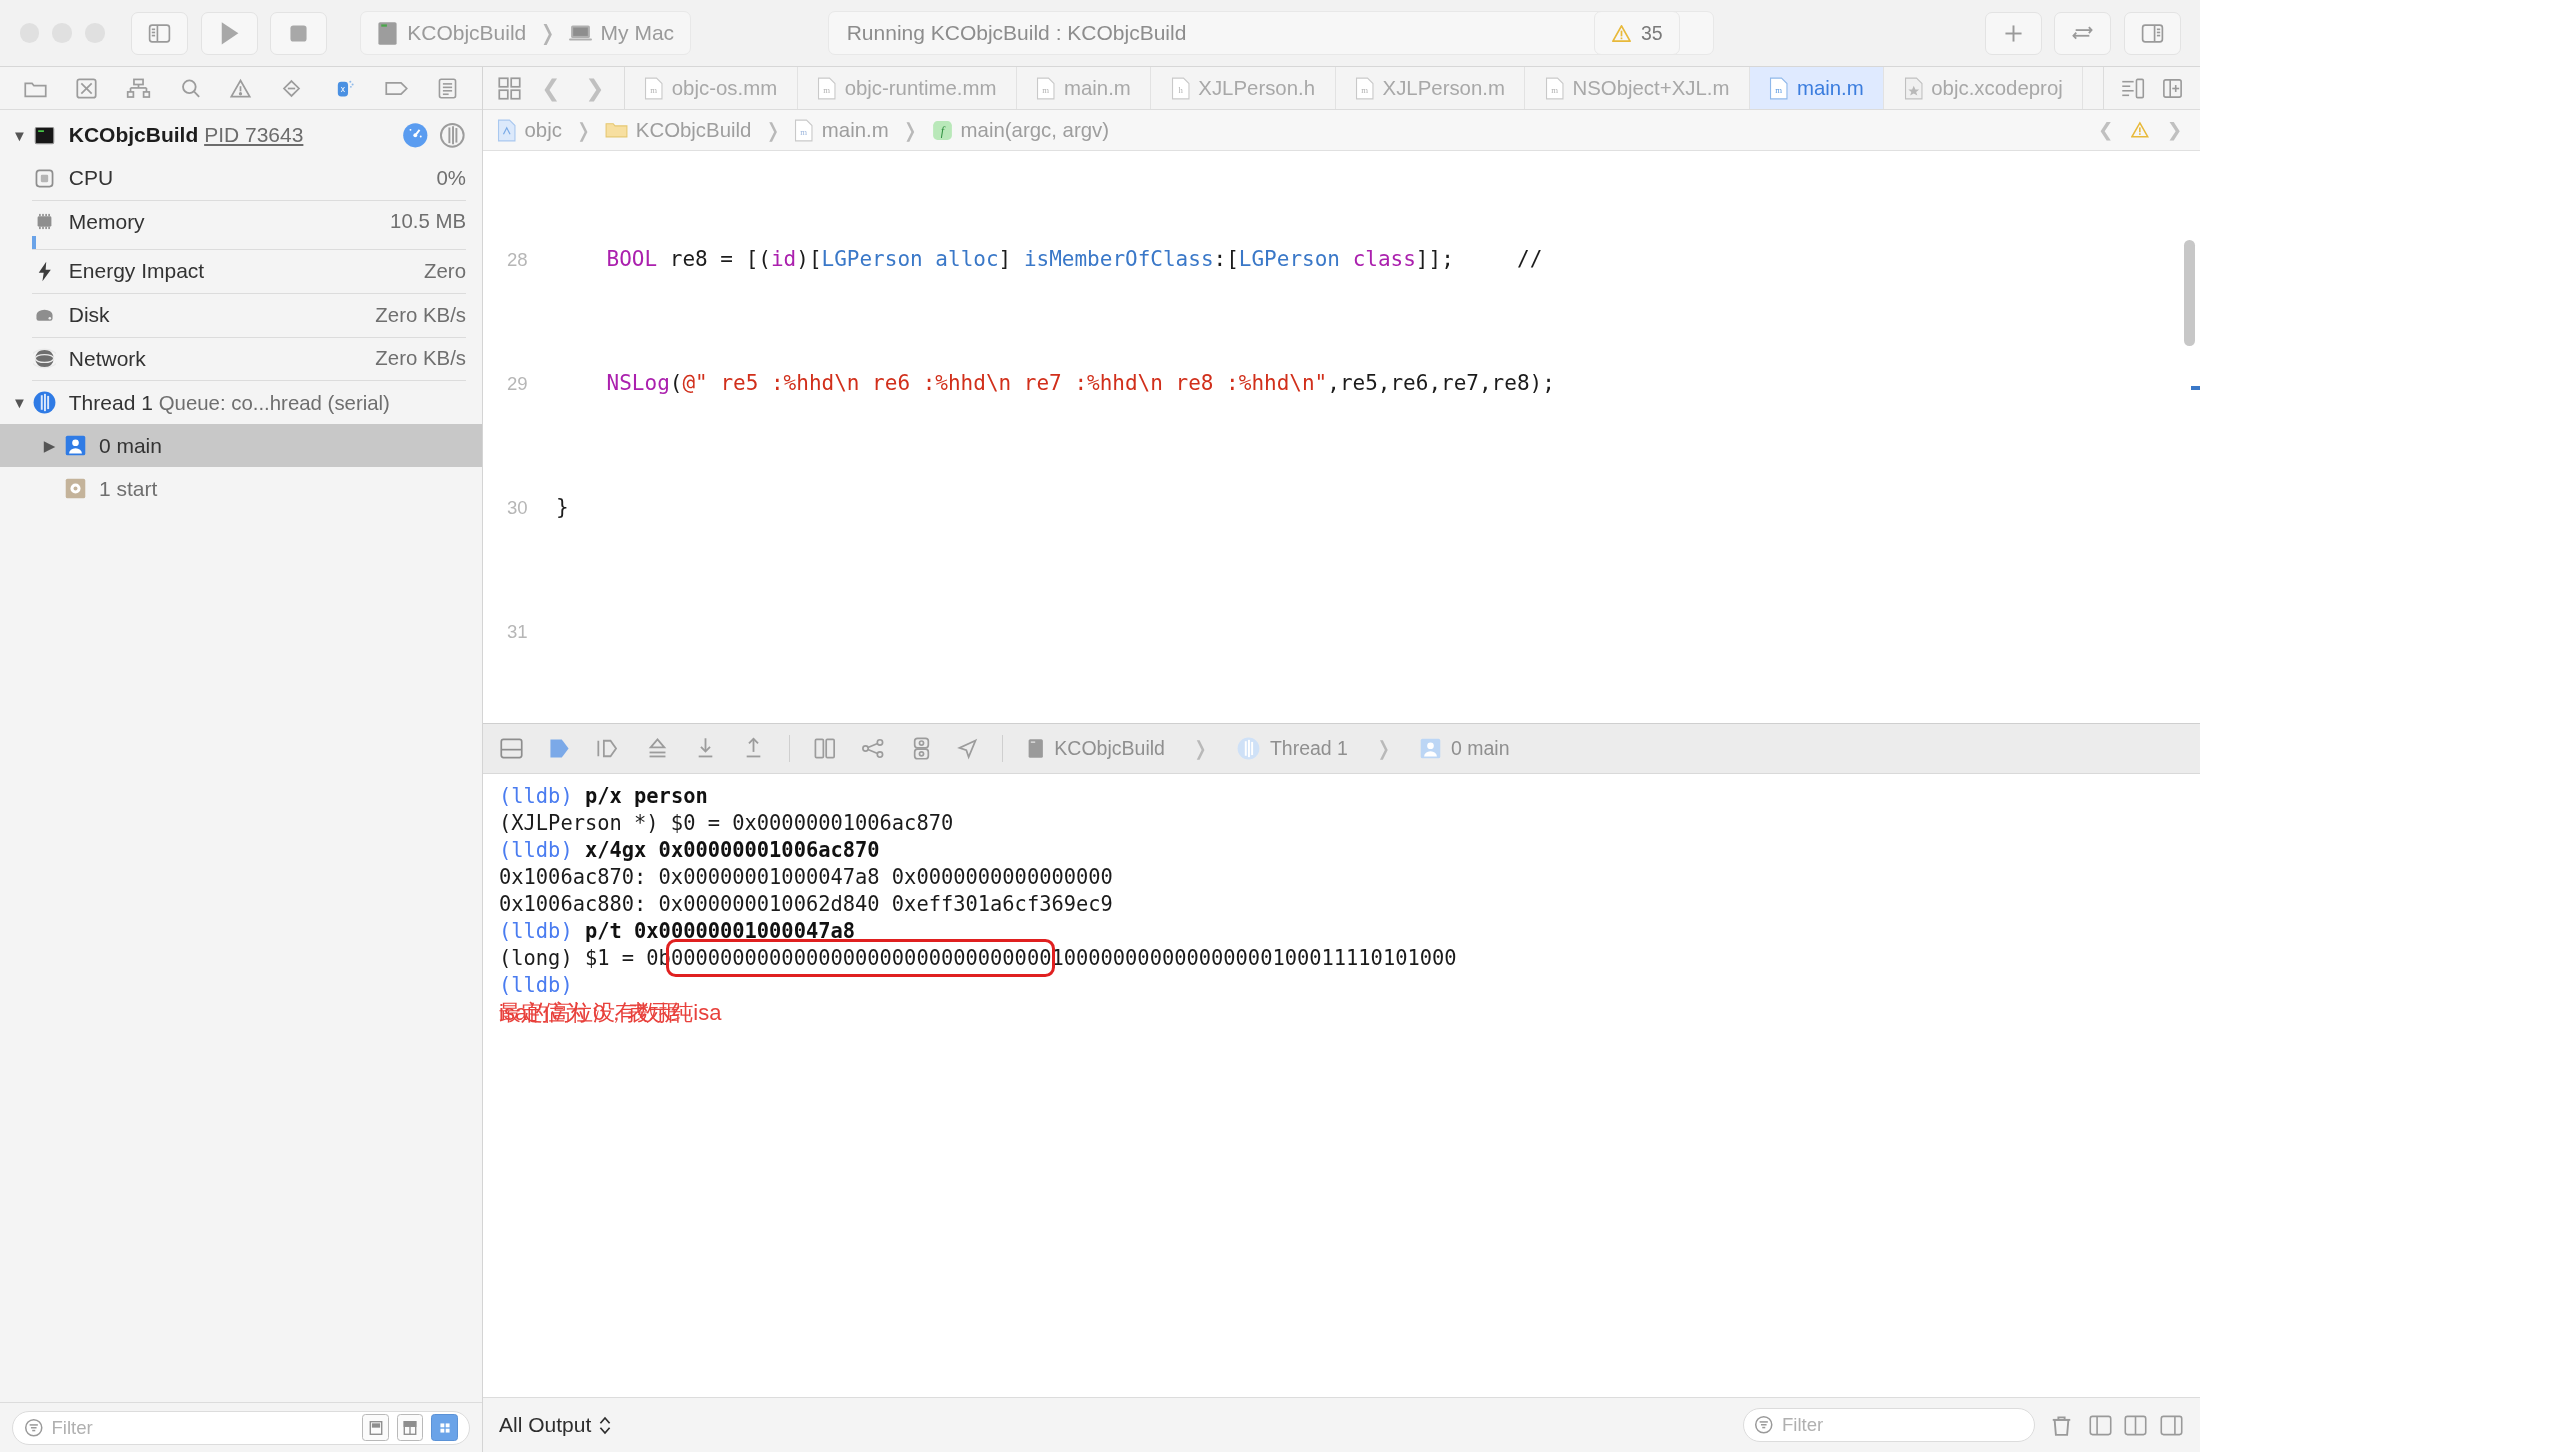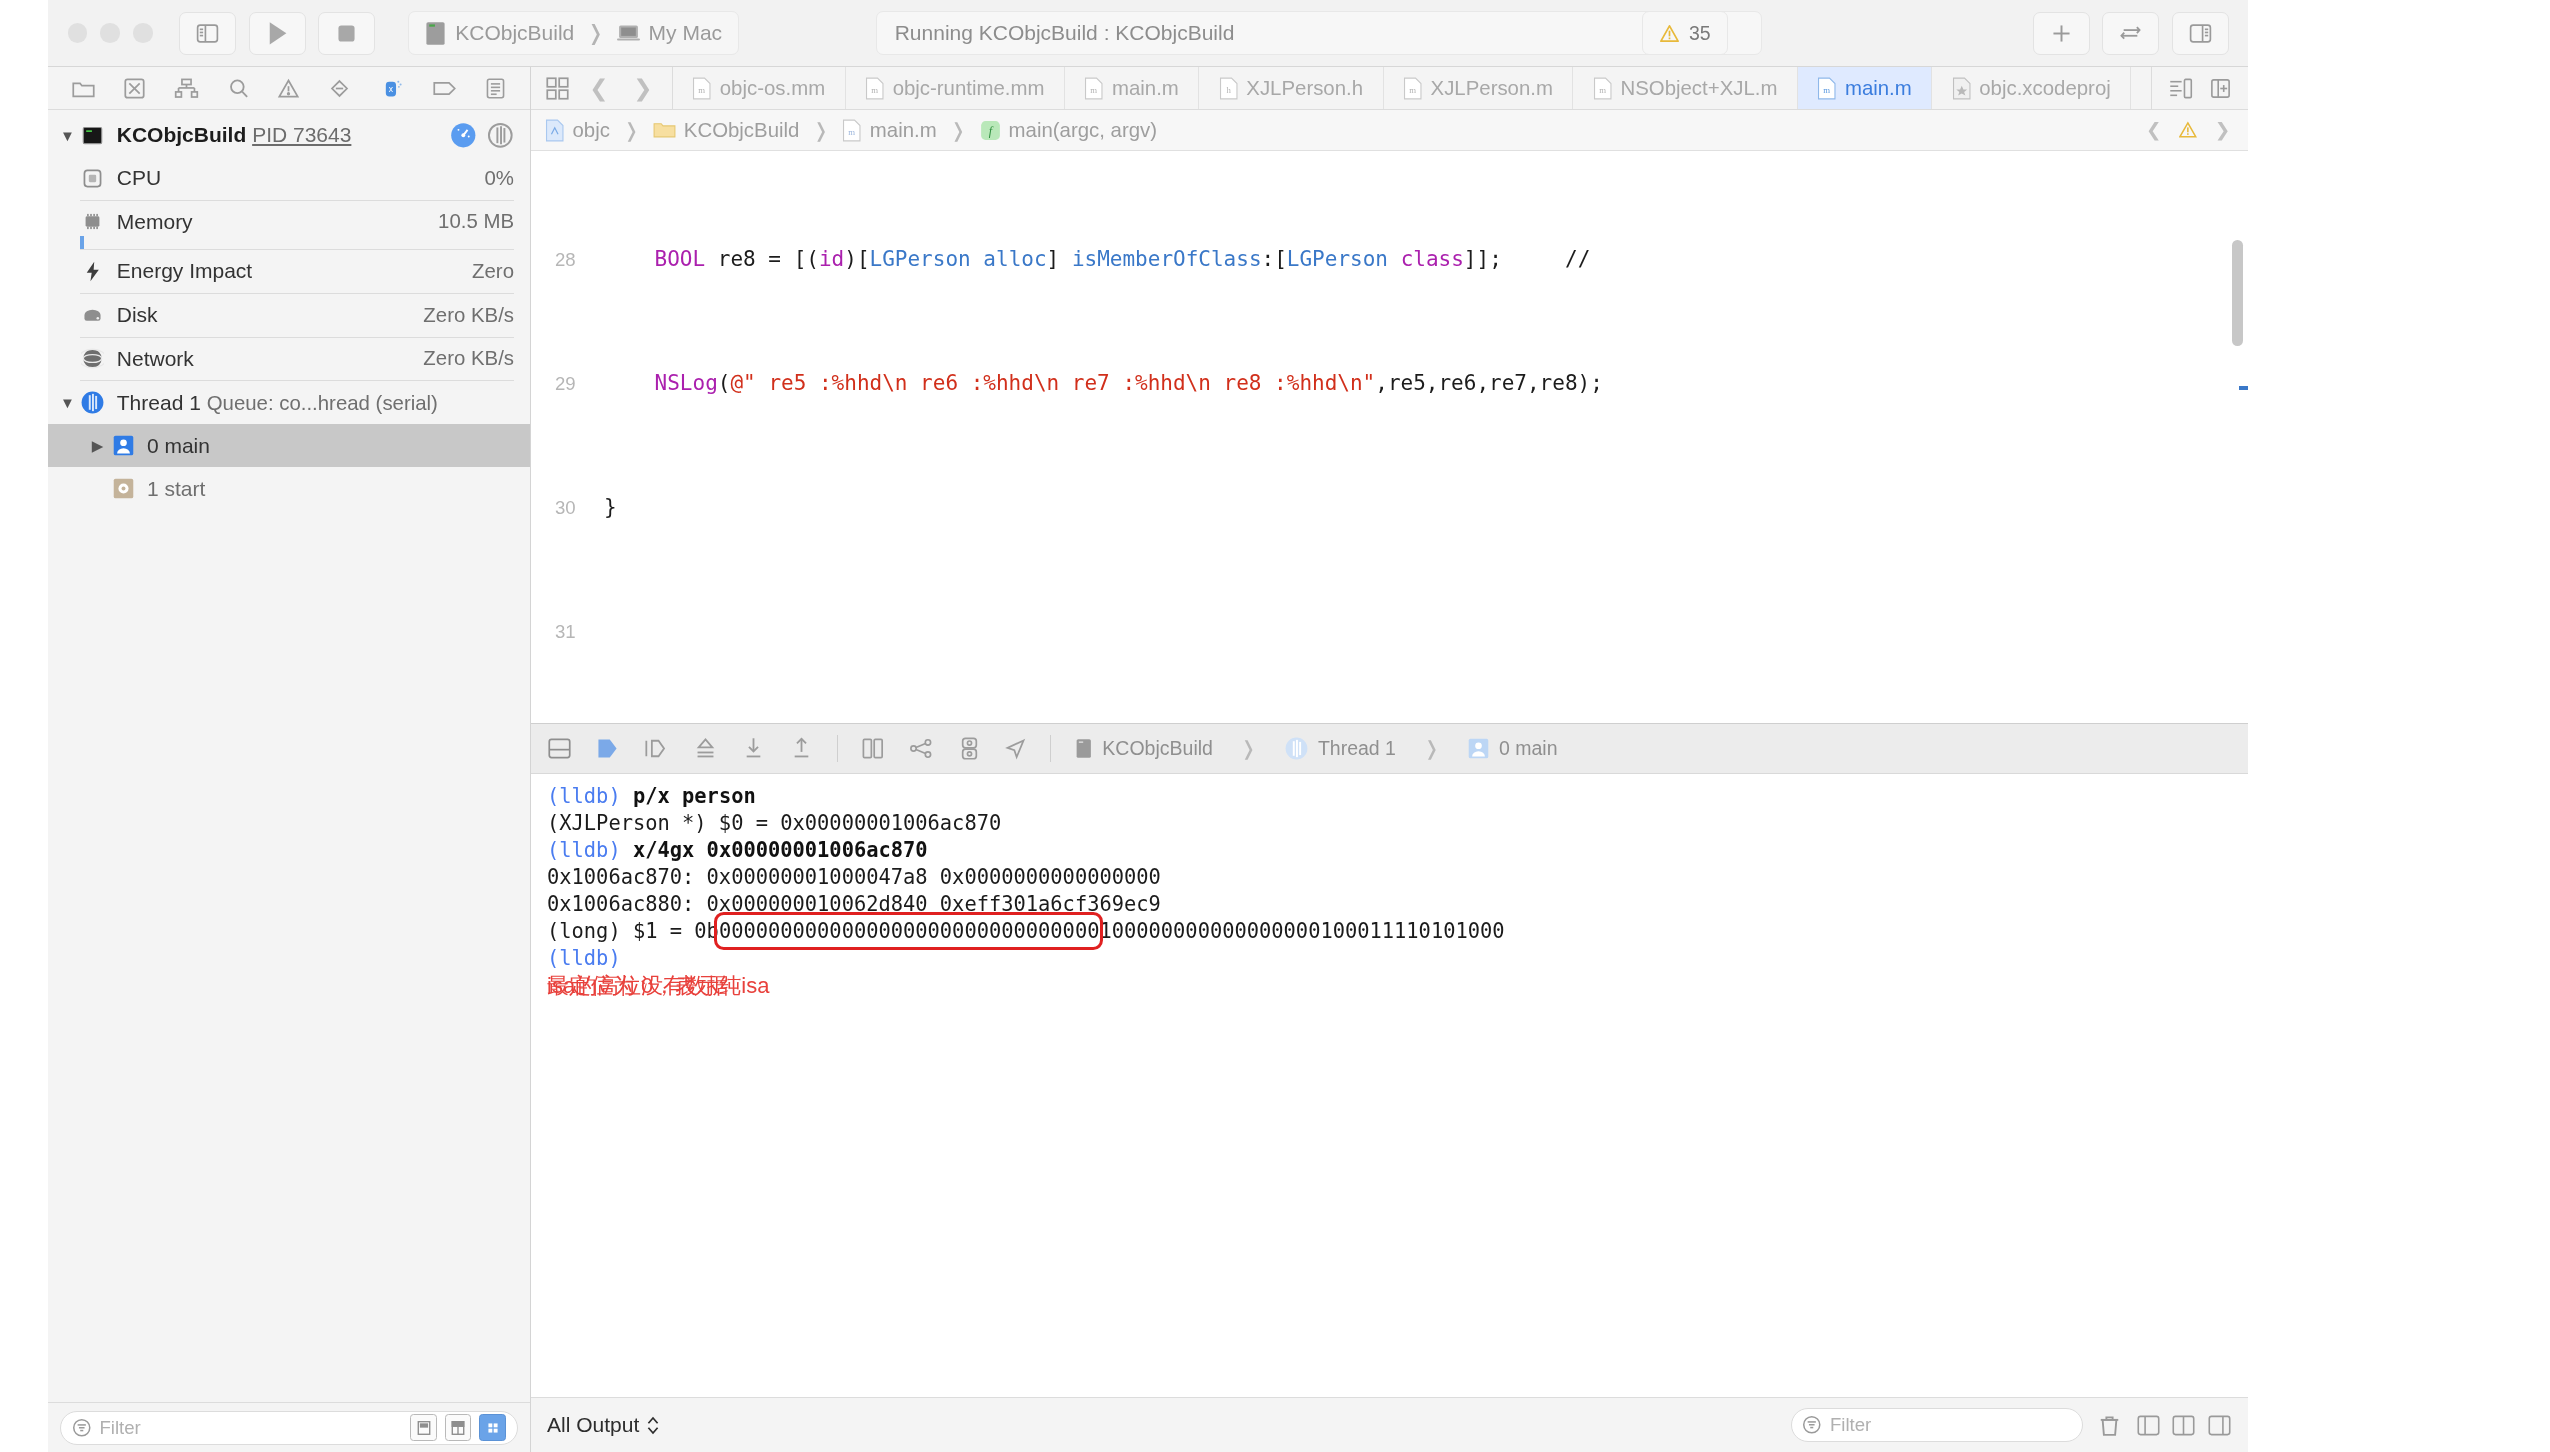--- a/index.html
+++ b/index.html
@@ -2,21 +2,21 @@
 <html style="font-size:14px"><head>
 <meta charset="utf-8">
 <style>
   * { box-sizing: border-box; margin: 0; padding: 0; }
   html, body {
     width: 2550px; height: 1452px;
     background: #ffffff;
     font-family: "Liberation Sans", sans-serif;
     overflow: hidden;
   }
-  #app { position: relative; width: 2200px; height: 1452px; display: flex; flex-direction: column; margin-left: 48px; }
+  #app { position: relative; width: 2200px; height: 1452px; display: flex; flex-direction: column; }
 
   
   .toolbar {
     height: 67px; flex: 0 0 67px;
     background: #f2f2f2;
     border-bottom: 0.9px solid #d7d7d7;
     display: flex; align-items: center;
     padding: 0 19.5px;
     position: relative;
   }
@@ -863,20 +863,21 @@
             <span>0 main</span>
           </span>
         </div>
 
         <div class="console">
           <div class="c-line"><span class="c-prompt">(lldb)</span><span class="c-cmd"> p/x person</span></div>
           <div class="c-line"><span>(XJLPerson *) $0 = 0x00000001006ac870</span></div>
           <div class="c-line"><span class="c-prompt">(lldb)</span><span class="c-cmd"> x/4gx 0x00000001006ac870</span></div>
           <div class="c-line"><span>0x1006ac870: 0x00000001000047a8 0x0000000000000000</span></div>
           <div class="c-line"><span>0x1006ac880: 0x000000010062d840 0xeff301a6cf369ec9</span></div>
+          <div class="c-line"><span class="c-prompt">(lldb)</span><span class="c-cmd"> p/t 0x00000001000047a8</span></div>
           <div class="c-line"><span>(long) $1 = 0b</span><span class="bin-hi">0000000000000000000000000000000</span><span>100000000000000000100011110101000</span></div>
           <div class="c-line"><span class="c-prompt">(lldb)</span><span class="c-cmd"></span></div>
 
           <div class="anno">isa的高位没有数据</div>
 
           <div class="anno">最定位为 0，表示纯isa</div>
         </div>
 
         <div class="dbg-footer">
           <span class="outsel">

